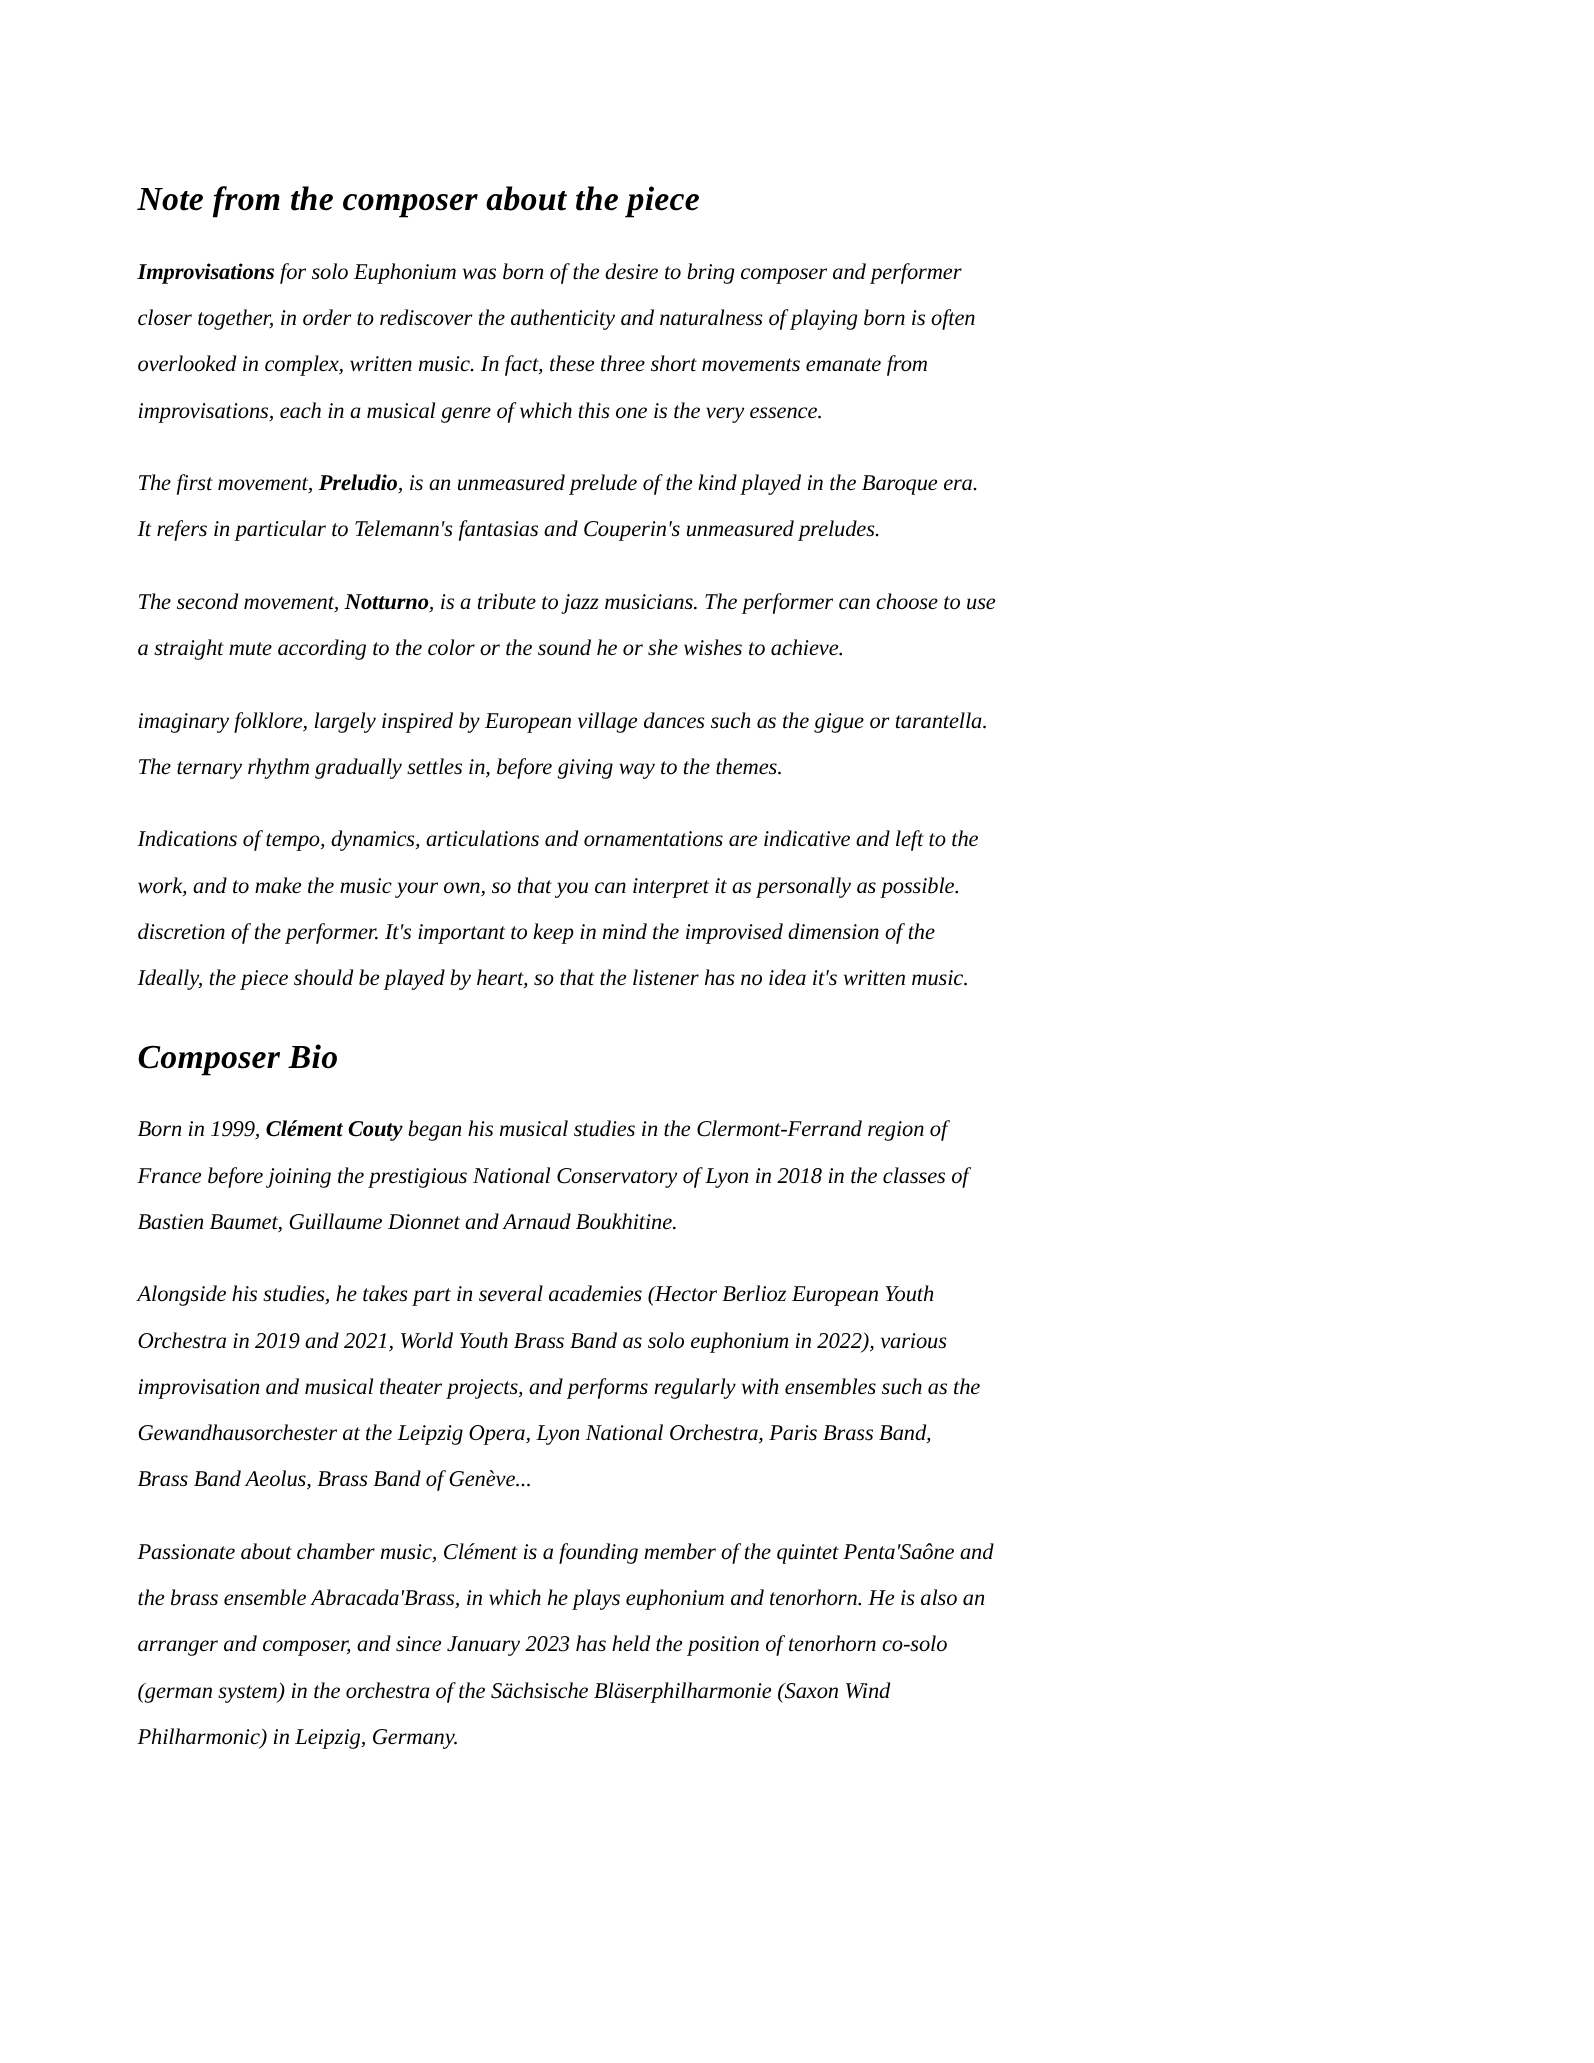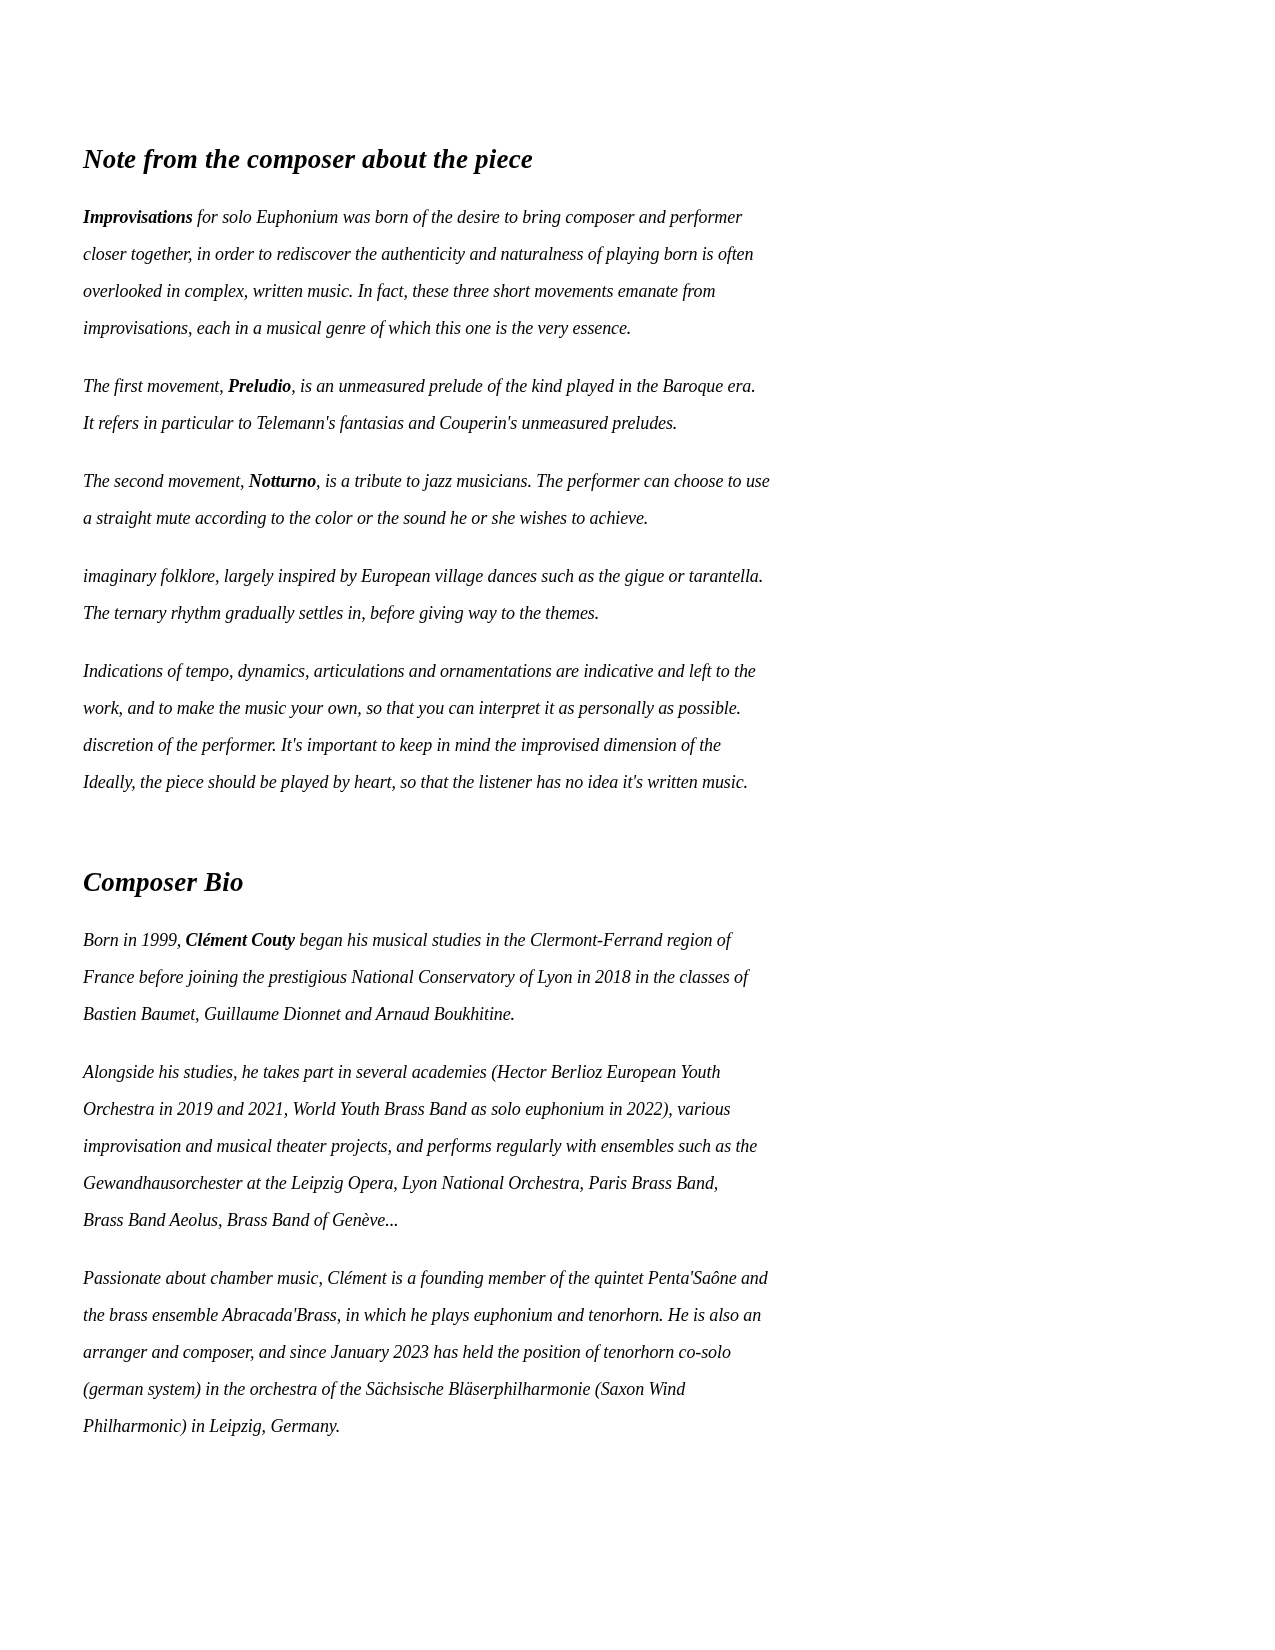--- a/index.html
+++ b/index.html
@@ -9,27 +9,27 @@
   }
   body {
     width: 1275px;
     height: 1650px;
     color: #000000;
     font-family: "Liberation Serif", "DejaVu Serif", serif;
     font-style: italic;
     overflow: hidden;
   }
   .page {
-    padding: 141px 40px 0 83px;
+    padding: 141px 40px 0 110px;
     box-sizing: border-box;
     width: 1275px;
     height: 1650px;
   }
   .section { margin: 0; }
-  .section + .section { margin-top: 63px; }
+  .section + .section { margin-top: 26px; }
   .section-heading {
     font-size: 27px;
     font-weight: 700;
     font-style: italic;
     line-height: 37px;
     margin: 0 0 21px 0;
     letter-spacing: 0.2px;
   }
   .para {
     font-size: 18px;

